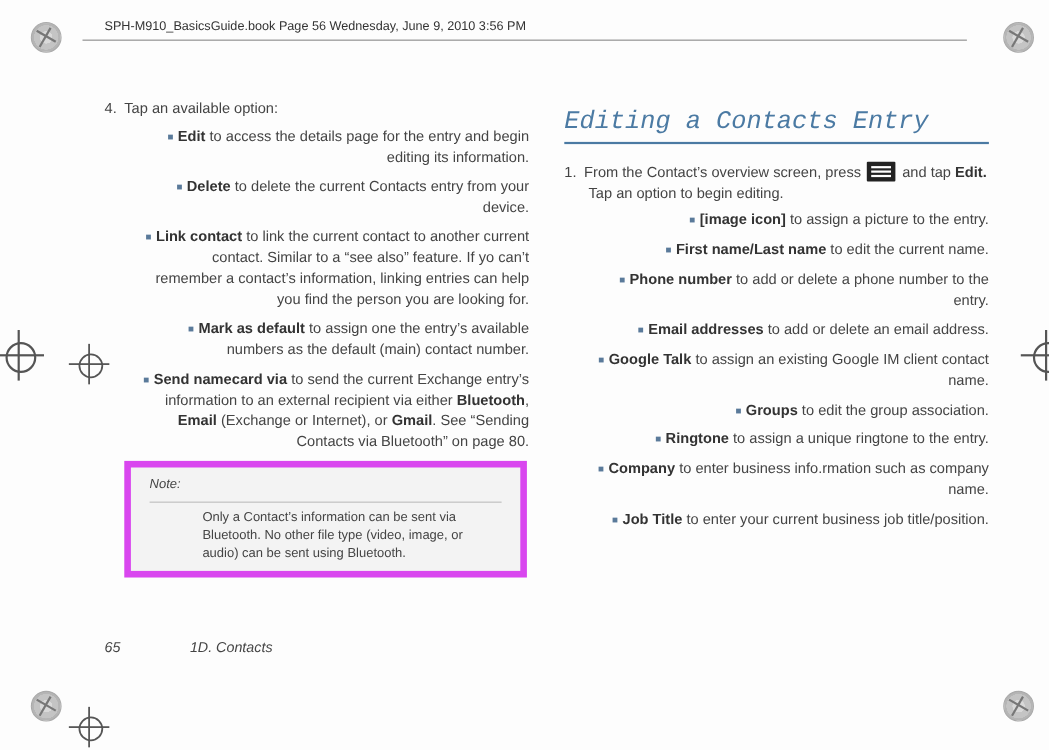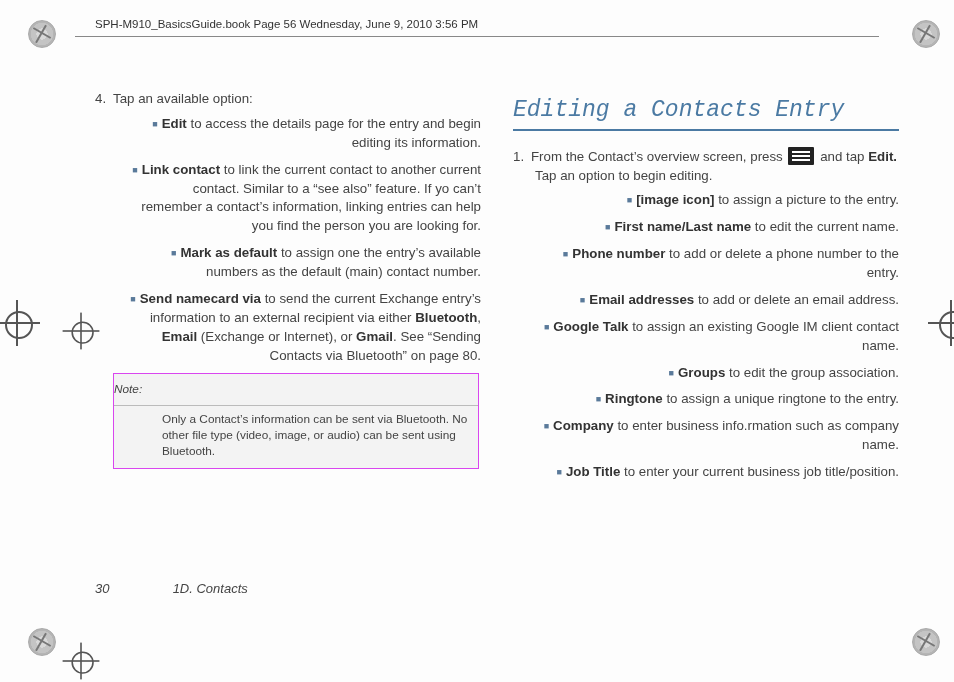--- a/index.html
+++ b/index.html
@@ -19,21 +19,21 @@
   .page{position:absolute;top:90px;left:95px;right:55px;bottom:60px;}
   .cols{display:flex;gap:32px;height:100%;}
   .col{flex:1;min-width:0;font-size:13.3px;line-height:1.42;}
   .step{padding-left:22px;text-indent:-22px;margin:0 0 6px 0;}
   .step .num{display:inline-block;width:18px;text-indent:0;}
   .sub{padding-left:36px;text-indent:-12px;margin:0 0 8px 0;text-align:right;}
   .sq{color:#5a7a9a;font-size:9px;position:relative;top:-1px;margin-right:4px;}
   b.term{color:#333;font-weight:bold;}
   .heading{font-family:Liberation Mono, monospace;font-style:italic;font-weight:500;color:#4b7aa3;font-size:23px;margin:4px 0 2px 0;}
   .heading-rule{height:2px;background:#4b7aa3;margin-bottom:12px;}
-  .notebox{border:1px solid #d946ef;background:#f3f3f3;margin:8px 2px 0 18px;padding:8px 0;font-size:11.8px;line-height:1.35;}
+  .notebox{border:6px solid #d946ef;background:#f3f3f3;margin:8px 2px 0 18px;padding:8px 17px;font-size:11.8px;line-height:1.35;}
   .notebox .row{display:flex;gap:8px;}
   .notebox .lbl{font-style:italic;flex:0 0 40px;}
   .notebox hr{border:none;border-top:1px solid #bbb;margin:7px 0 6px 0;}
   .footer{position:absolute;left:95px;bottom:86px;font-size:13px;}
   .footer .pg{font-style:italic;display:inline-block;width:38px;}
   .footer .sect{font-style:italic;margin-left:36px;}
   .menu-icon{display:inline-block;width:26px;height:18px;background:#222;border-radius:1px;position:relative;top:4px;margin:0 2px;}
   .menu-icon::before{content:"";position:absolute;left:4px;right:4px;top:4px;height:2px;background:#fff;box-shadow:0 4px 0 #fff,0 8px 0 #fff;}
 </style>
 </head>
@@ -68,20 +68,21 @@
 <div class="book-line">SPH-M910_BasicsGuide.book  Page 56  Wednesday, June 9, 2010  3:56 PM</div>
 <div class="book-rule"></div>
 
 <div class="page">
   <div class="cols">
 
     <div class="col">
       <p class="step"><span class="num">4.</span><span>Tap an available option:</span></p>
 
       <p class="sub"><span class="sq">■</span><b class="term">Edit</b><span> to access the details page for the entry and begin editing its information.</span></p>
+      <p class="sub"><span class="sq">■</span><b class="term">Delete</b><span> to delete the current Contacts entry from your device.</span></p>
       <p class="sub"><span class="sq">■</span><b class="term">Link contact</b><span> to link the current contact to another current contact. Similar to a “see also” feature. If yo can’t remember a contact’s information, linking entries can help you find the person you are looking for.</span></p>
       <p class="sub"><span class="sq">■</span><b class="term">Mark as default</b><span> to assign one the entry’s available numbers as the default (main) contact number.</span></p>
       <p class="sub"><span class="sq">■</span><b class="term">Send namecard via</b><span> to send the current Exchange entry’s information to an external recipient via either </span><b class="term">Bluetooth</b><span>, </span><b class="term">Email</b><span> (Exchange or Internet), or </span><b class="term">Gmail</b><span>. See “Sending Contacts via Bluetooth” on page 80.</span></p>
 
       <div class="notebox">
         <div class="row">
           <div class="lbl">Note:</div>
         </div>
         <hr>
         <div class="row">
@@ -104,15 +105,15 @@
       <p class="sub"><span class="sq">■</span><b class="term">Google Talk</b><span> to assign an existing Google IM client contact name.</span></p>
       <p class="sub"><span class="sq">■</span><b class="term">Groups</b><span> to edit the group association.</span></p>
       <p class="sub"><span class="sq">■</span><b class="term">Ringtone</b><span> to assign a unique ringtone to the entry.</span></p>
       <p class="sub"><span class="sq">■</span><b class="term">Company</b><span> to enter business info.rmation such as company name.</span></p>
       <p class="sub"><span class="sq">■</span><b class="term">Job Title</b><span> to enter your current business job title/position.</span></p>
     </div>
   </div>
 </div>
 
 <div class="footer">
-  <span class="pg">30</span>
+  <span class="pg">65</span>
   <span class="sect">1D. Contacts</span>
 </div>
 
 </body></html>

